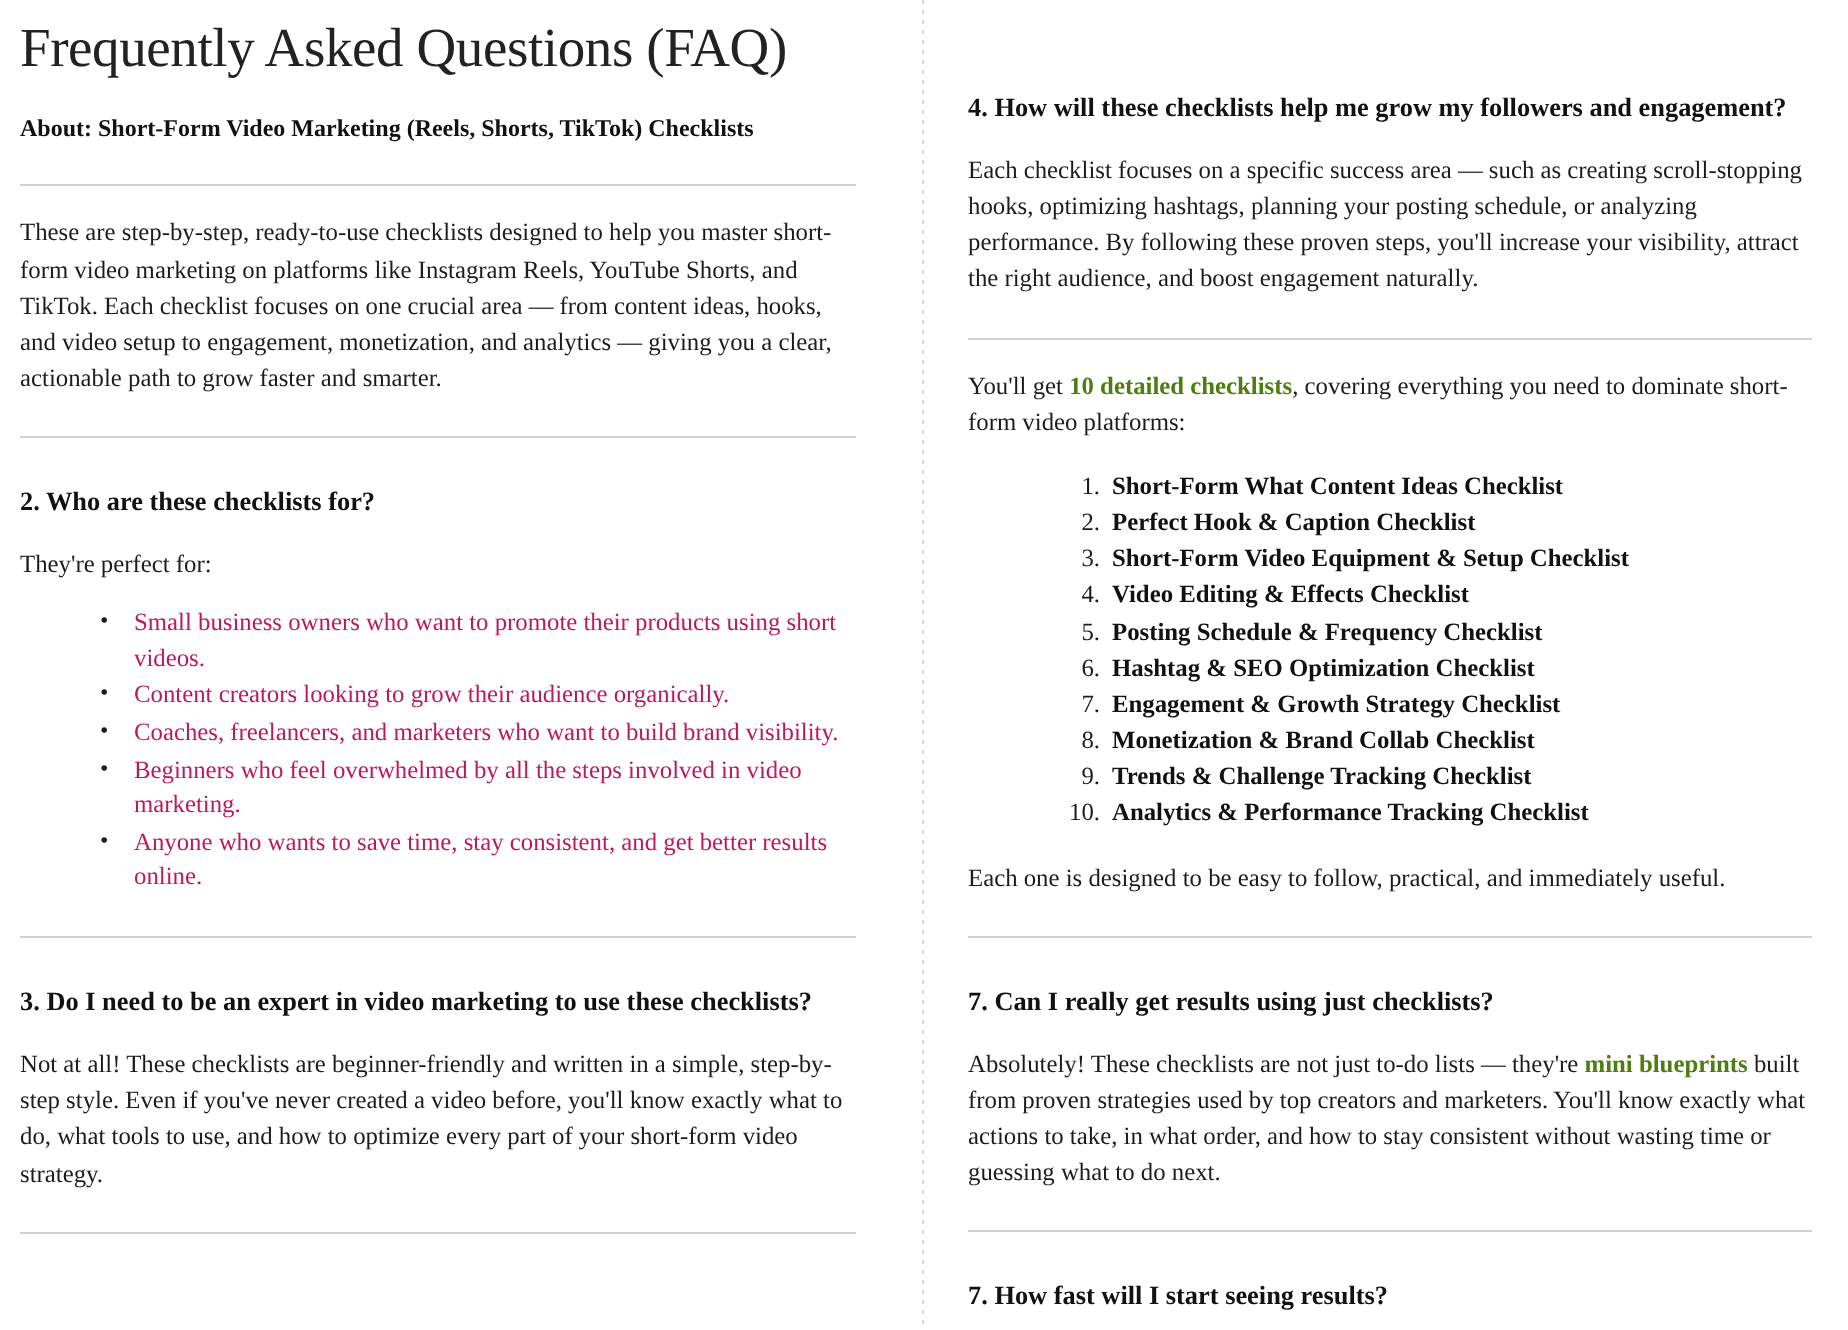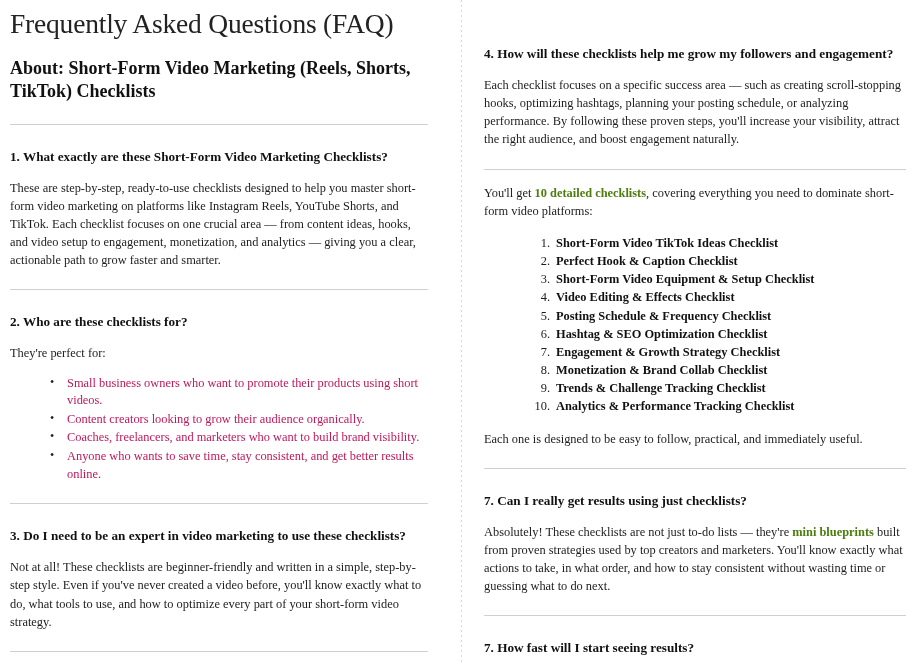--- a/index.html
+++ b/index.html
@@ -52,21 +52,21 @@
     font-size: 27.5px;
     font-weight: 400;
     letter-spacing: -0.2px;
     line-height: 1.12;
     margin: 0 0 0 0;
     color: #222222;
     white-space: nowrap;
   }
 
   .doc-subtitle {
-    font-size: 18px;
+    font-size: 12px;
     font-weight: bold;
     margin: 17px 0 0 0;
     line-height: 1.3;
     color: #111111;
   }
 
   hr.rule {
     border: 0;
     border-top: 1.6px solid #cfcfcf;
     margin: 20px 0 0 0;
@@ -148,31 +148,31 @@
   <div class="col-divider"></div>
 
   <div class="column col-left">
 
     <h1 class="doc-title">Frequently Asked Questions (FAQ)</h1>
 
     <div class="doc-subtitle">About: Short-Form Video Marketing (Reels, Shorts, TikTok) Checklists</div>
 
     <hr class="rule">
 
-    <h2 class="q">1. What exactly are these Short-Form Video Marketing Checklists?</h2>
     <p class="a">These are step-by-step, ready-to-use checklists designed to help you master short-form video marketing on platforms like Instagram Reels, YouTube Shorts, and TikTok. Each checklist focuses on one crucial area — from content ideas, hooks, and video setup to engagement, monetization, and analytics — giving you a clear, actionable path to grow faster and smarter.</p>
 
     <hr class="rule">
 
     <h2 class="q">2. Who are these checklists for?</h2>
     <p class="a">They're perfect for:</p>
     <ul class="bullets">
       <li>Small business owners who want to promote their products using short videos.</li>
       <li>Content creators looking to grow their audience organically.</li>
       <li>Coaches, freelancers, and marketers who want to build brand visibility.</li>
+      <li>Beginners who feel overwhelmed by all the steps involved in video marketing.</li>
       <li>Anyone who wants to save time, stay consistent, and get better results online.</li>
     </ul>
 
     <hr class="rule">
 
     <h2 class="q">3. Do I need to be an expert in video marketing to use these checklists?</h2>
     <p class="a">Not at all! These checklists are beginner-friendly and written in a simple, step-by-step style. Even if you've never created a video before, you'll know exactly what to do, what tools to use, and how to optimize every part of your short-form video strategy.</p>
 
     <hr class="rule">
 
@@ -180,21 +180,21 @@
 
   <div class="column col-right">
 
     <h2 class="q" style="margin-top:8px">4. How will these checklists help me grow my followers and engagement?</h2>
     <p class="a">Each checklist focuses on a specific success area — such as creating scroll-stopping hooks, optimizing hashtags, planning your posting schedule, or analyzing performance. By following these proven steps, you'll increase your visibility, attract the right audience, and boost engagement naturally.</p>
 
     <hr class="rule">
 
     <p class="a"><span>You'll get </span><strong>10 detailed checklists</strong><span>, covering everything you need to dominate short-form video platforms:</span></p>
     <ol class="numbered">
-      <li>Short-Form Video TikTok Ideas Checklist</li>
+      <li>Short-Form What Content Ideas Checklist</li>
       <li>Perfect Hook &amp; Caption Checklist</li>
       <li>Short-Form Video Equipment &amp; Setup Checklist</li>
       <li>Video Editing &amp; Effects Checklist</li>
       <li>Posting Schedule &amp; Frequency Checklist</li>
       <li>Hashtag &amp; SEO Optimization Checklist</li>
       <li>Engagement &amp; Growth Strategy Checklist</li>
       <li>Monetization &amp; Brand Collab Checklist</li>
       <li>Trends &amp; Challenge Tracking Checklist</li>
       <li>Analytics &amp; Performance Tracking Checklist</li>
     </ol>

